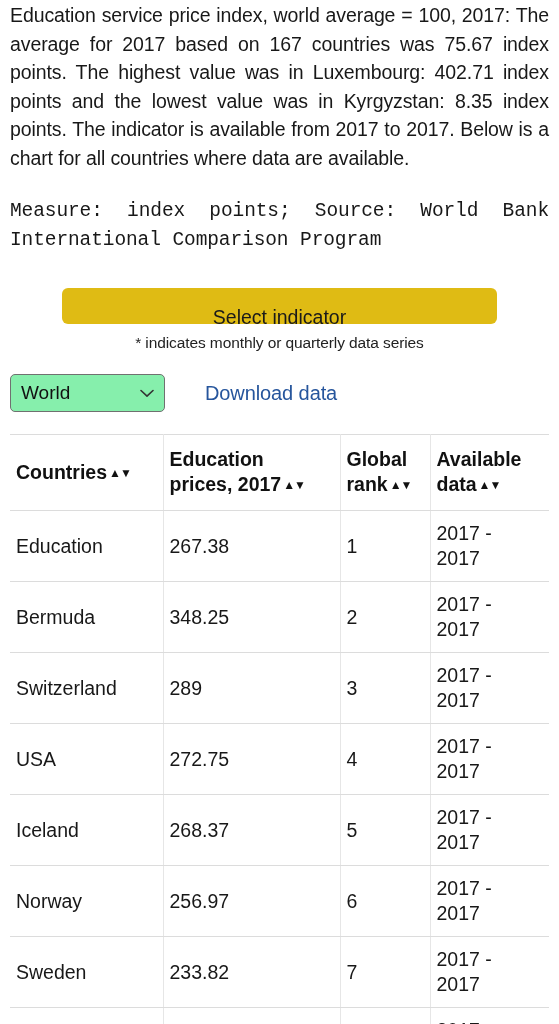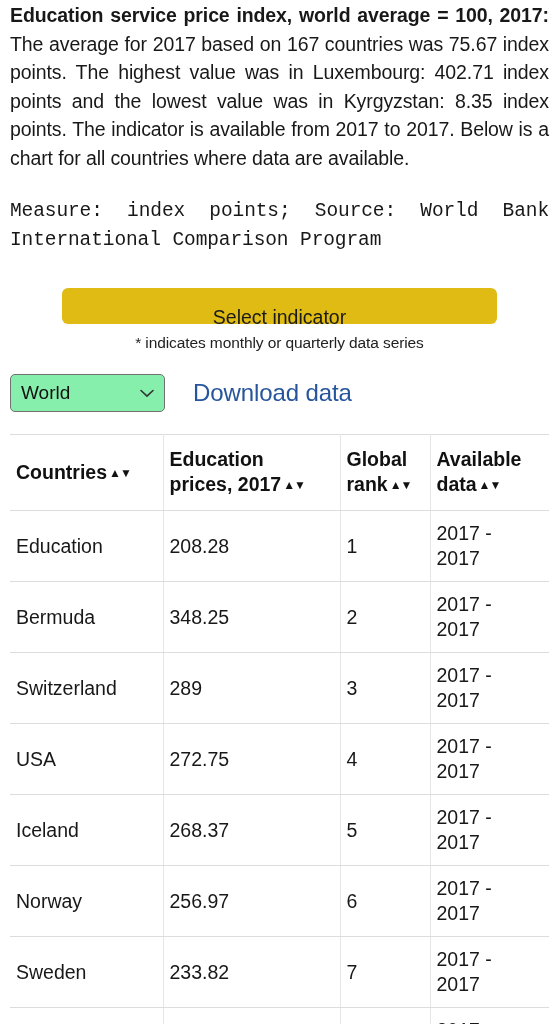--- a/index.html
+++ b/index.html
@@ -25,21 +25,21 @@
   .intro {
     font-size: 19.5px;
     line-height: 28.5px;
     text-align: justify;
     color: #181818;
     margin: 0;
     padding-top: 1px;
     letter-spacing: -0.1px;
   }
   .intro .lead {
-    font-weight: bold;
+    font-weight: normal;
   }
   .meta {
     font-size: 19.5px;
     line-height: 28.5px;
     text-align: justify;
     color: #181818;
     margin: 0;
     padding-top: 25px;
     letter-spacing: -0.1px;
     font-family: Liberation Mono, monospace;
@@ -100,22 +100,22 @@
     color: #111;
     flex: 1;
   }
   .chev {
     width: 14px;
     height: 9px;
     flex: 0 0 auto;
   }
   .chev svg { display: block; }
   .download-link {
-    margin-left: 28px;
-    font-size: 24px;
+    margin-left: 40px;
+    font-size: 20px;
     color: #26559c;
     text-decoration: none;
     cursor: pointer;
     letter-spacing: -0.1px;
   }
 
   
   .data-table {
     width: 539px;
     border-collapse: collapse;
@@ -202,21 +202,21 @@
       <tr>
         <th><span>Countries</span><span class="sort-arrows">▲▼</span></th>
         <th><span>Education prices, 2017</span><span class="sort-arrows">▲▼</span></th>
         <th><span>Global rank</span><span class="sort-arrows">▲▼</span></th>
         <th><span>Available data</span><span class="sort-arrows">▲▼</span></th>
       </tr>
     </thead>
     <tbody>
       <tr>
         <td>Education</td>
-        <td>208.28</td>
+        <td>267.38</td>
         <td>1</td>
         <td class="avail-cell">2017 -
 2017</td>
       </tr>
       <tr>
         <td>Bermuda</td>
         <td>348.25</td>
         <td>2</td>
         <td class="avail-cell">2017 -
 2017</td>

